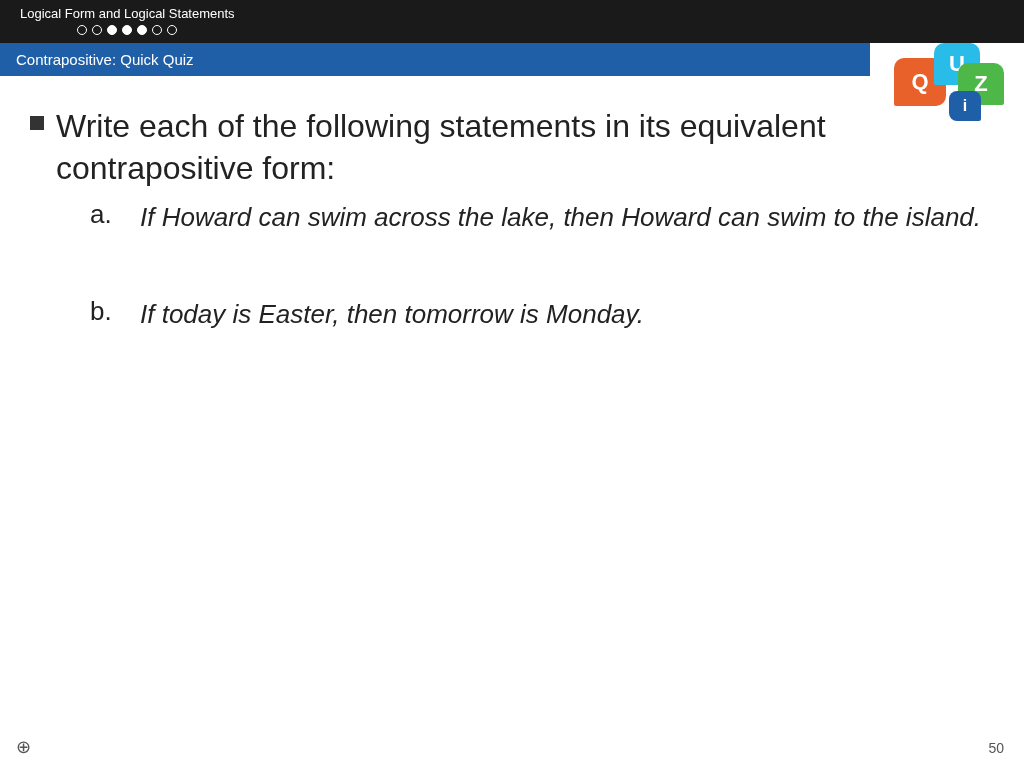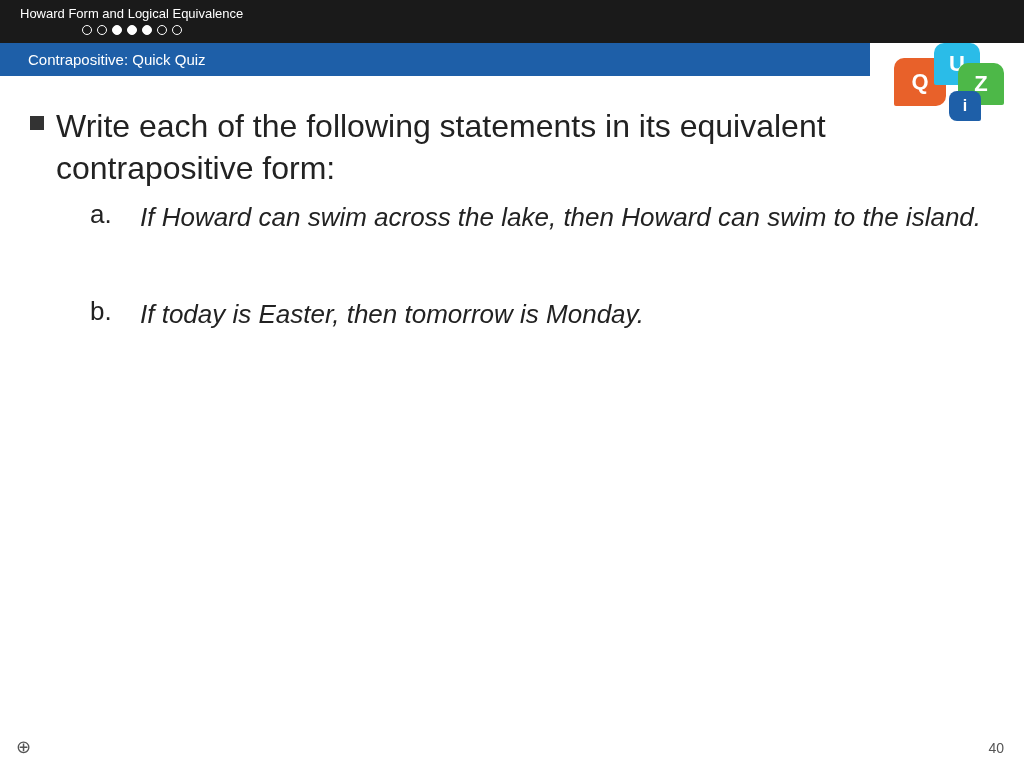--- a/index.html
+++ b/index.html
@@ -56,21 +56,21 @@
 
     .dot.filled {
       background: #fff;
     }
 
     
     .subtitle-bar {
       background: #1e5fa8;
       color: #fff;
       font-size: 15px;
-      padding: 8px 28px;
+      padding: 8px 16px;
       width: 870px;
     }
 
     .subtitle-row {
       display: flex;
       align-items: stretch;
     }
 
     
     .quiz-icon-area {
@@ -206,21 +206,21 @@
       color: #555;
       font-size: 18px;
     }
   </style>
 </head>
 <body>
 
 <div class="top-bar">
 
   <div class="nav-section">
-    <span class="nav-title">Howard Form and Logical Equivalence</span>
+    <span class="nav-title">Logical Form and Logical Statements</span>
     <div class="dots">
       <span class="dot"></span>
       <span class="dot"></span>
       <span class="dot filled"></span>
       <span class="dot filled"></span>
       <span class="dot filled"></span>
       <span class="dot"></span>
       <span class="dot"></span>
     </div>
   </div>
@@ -254,15 +254,15 @@
       <span class="sub-label">a.</span>
       <span class="sub-text">If Howard can swim across the lake, then Howard can swim to the island.</span>
     </div>
     <div class="sub-item" style="margin-top: 60px;">
       <span class="sub-label">b.</span>
       <span class="sub-text">If today is Easter, then tomorrow is Monday.</span>
     </div>
   </div>
 </div>
 
-<div class="page-number">40</div>
+<div class="page-number">50</div>
 
 <div class="nav-cross">⊕</div>
 
 </body></html>

